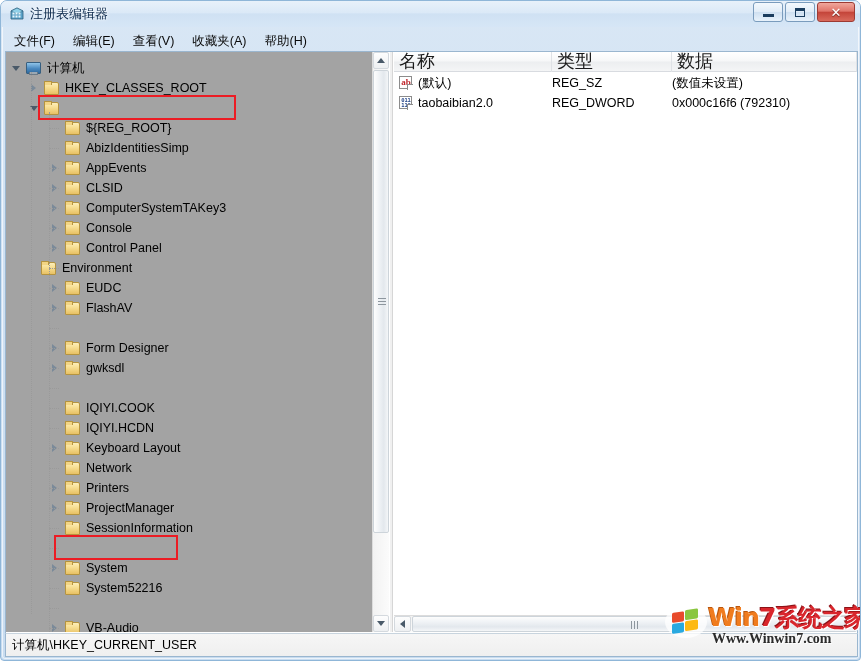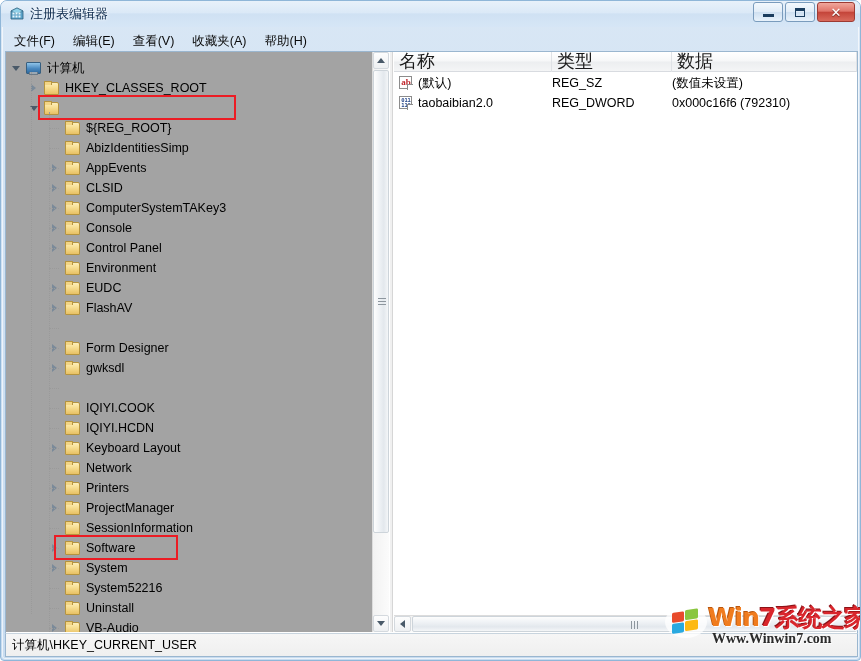--- a/index.html
+++ b/index.html
@@ -540,21 +540,21 @@
           <div class="tree-row" style="position: absolute; left: 0px; top: 166px; width: 360px; padding-left: 41px;">
             <span class="expander has-arrow"></span>
             <span class="ico ico-folder"></span>
             <span class="tree-label">Console</span>
           </div>
           <div class="tree-row" style="position: absolute; left: 0px; top: 186px; width: 360px; padding-left: 41px;">
             <span class="expander has-arrow"></span>
             <span class="ico ico-folder"></span>
             <span class="tree-label">Control Panel</span>
           </div>
-          <div class="tree-row" style="position: absolute; left: 0px; top: 206px; width: 360px; padding-left: 41px; text-align: right;">
+          <div class="tree-row" style="position: absolute; left: 0px; top: 206px; width: 360px; padding-left: 17px; text-align: right;">
             <span class="expander"></span>
             <span class="ico ico-folder"></span>
             <span class="tree-label">Environment</span>
           </div>
           <div class="tree-row" style="position: absolute; left: 0px; top: 226px; width: 360px; padding-left: 41px;">
             <span class="expander has-arrow"></span>
             <span class="ico ico-folder"></span>
             <span class="tree-label">EUDC</span>
           </div>
           <div class="tree-row" style="position: absolute; left: 0px; top: 246px; width: 360px; padding-left: 41px;">
@@ -600,39 +600,29 @@
           <div class="tree-row" style="position: absolute; left: 0px; top: 446px; width: 360px; padding-left: 41px;">
             <span class="expander has-arrow"></span>
             <span class="ico ico-folder"></span>
             <span class="tree-label">ProjectManager</span>
           </div>
           <div class="tree-row" style="position: absolute; left: 0px; top: 466px; width: 360px; padding-left: 41px;">
             <span class="expander"></span>
             <span class="ico ico-folder"></span>
             <span class="tree-label">SessionInformation</span>
           </div>
-          <div class="tree-row" style="position: absolute; left: 0px; top: 486px; width: 360px; padding-left: 41px;">
-            <span class="expander has-arrow"></span>
-            <span class="ico ico-folder"></span>
-            <span class="tree-label">Software</span>
-          </div>
           <div class="tree-row" style="position: absolute; left: 0px; top: 506px; width: 360px; padding-left: 41px;">
             <span class="expander has-arrow"></span>
             <span class="ico ico-folder"></span>
             <span class="tree-label">System</span>
           </div>
           <div class="tree-row" style="position: absolute; left: 0px; top: 526px; width: 360px; padding-left: 41px;">
             <span class="expander"></span>
             <span class="ico ico-folder"></span>
             <span class="tree-label">System52216</span>
-          </div>
-          <div class="tree-row" style="position: absolute; left: 0px; top: 546px; width: 360px; padding-left: 41px;">
-            <span class="expander"></span>
-            <span class="ico ico-folder"></span>
-            <span class="tree-label">Uninstall</span>
           </div>
           <div class="tree-row" style="position: absolute; left: 0px; top: 566px; width: 360px; padding-left: 41px;">
             <span class="expander has-arrow"></span>
             <span class="ico ico-folder"></span>
             <span class="tree-label">VB-Audio</span>
           </div>
           <div class="guide" style="left: 25px; top: 20px; height: 542px;"></div>
           <div class="guide" style="left: 43px; top: 60px; height: 520px;"></div>
           <div class="guide-h" style="left: 43px; top: 76px; width: 10px;"></div>
           <div class="guide-h" style="left: 43px; top: 96px; width: 10px;"></div>

